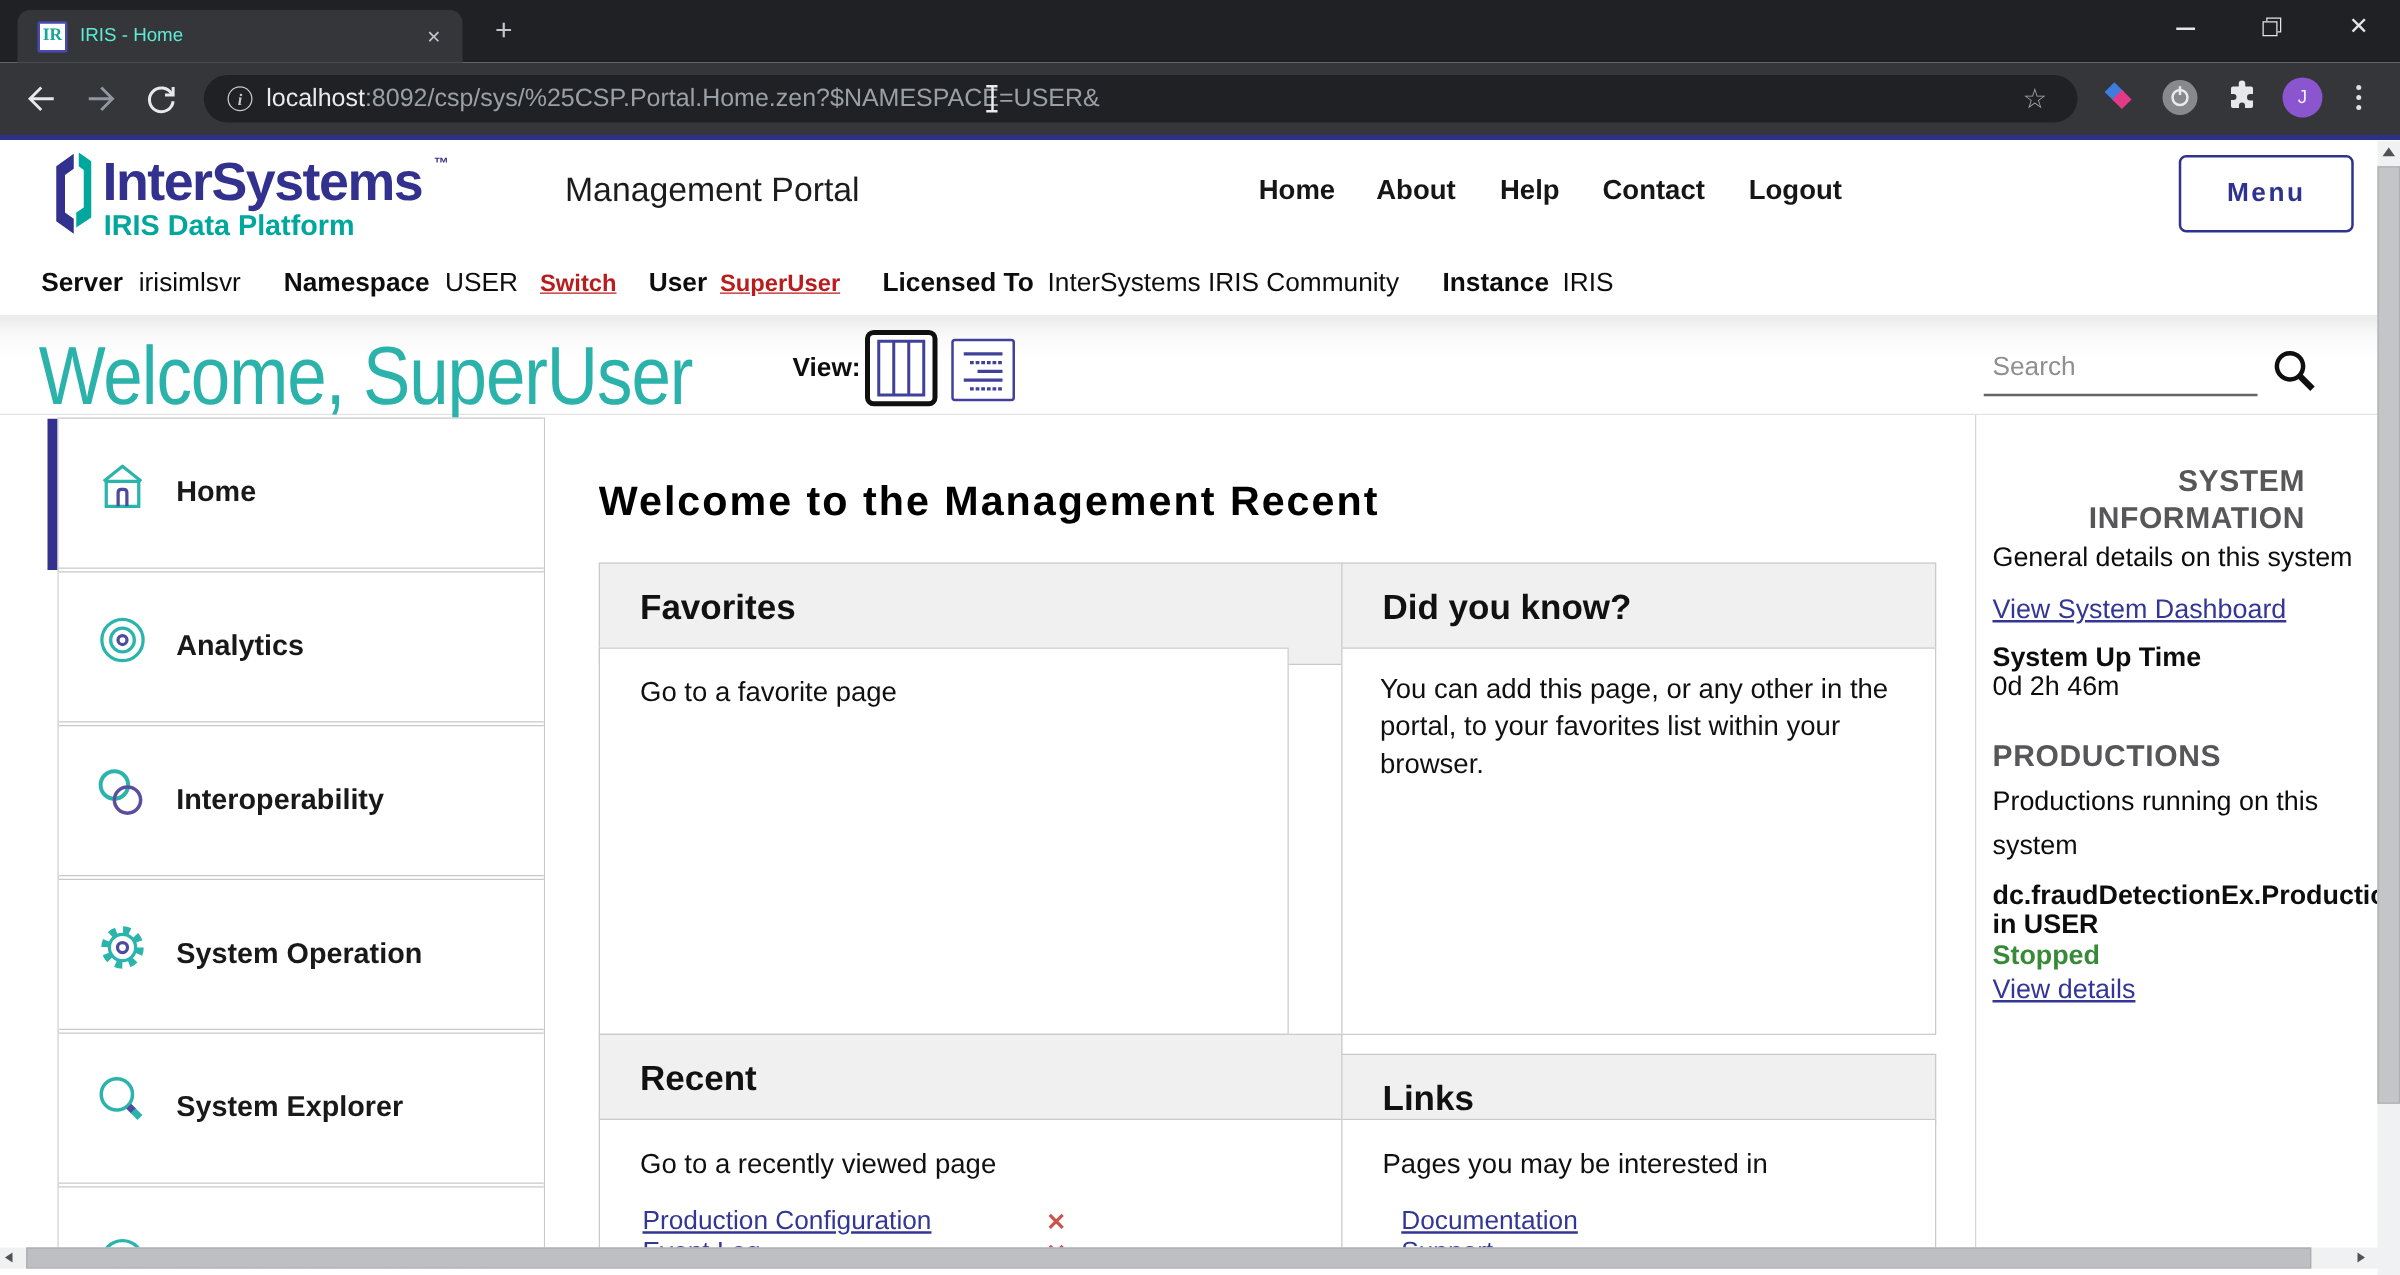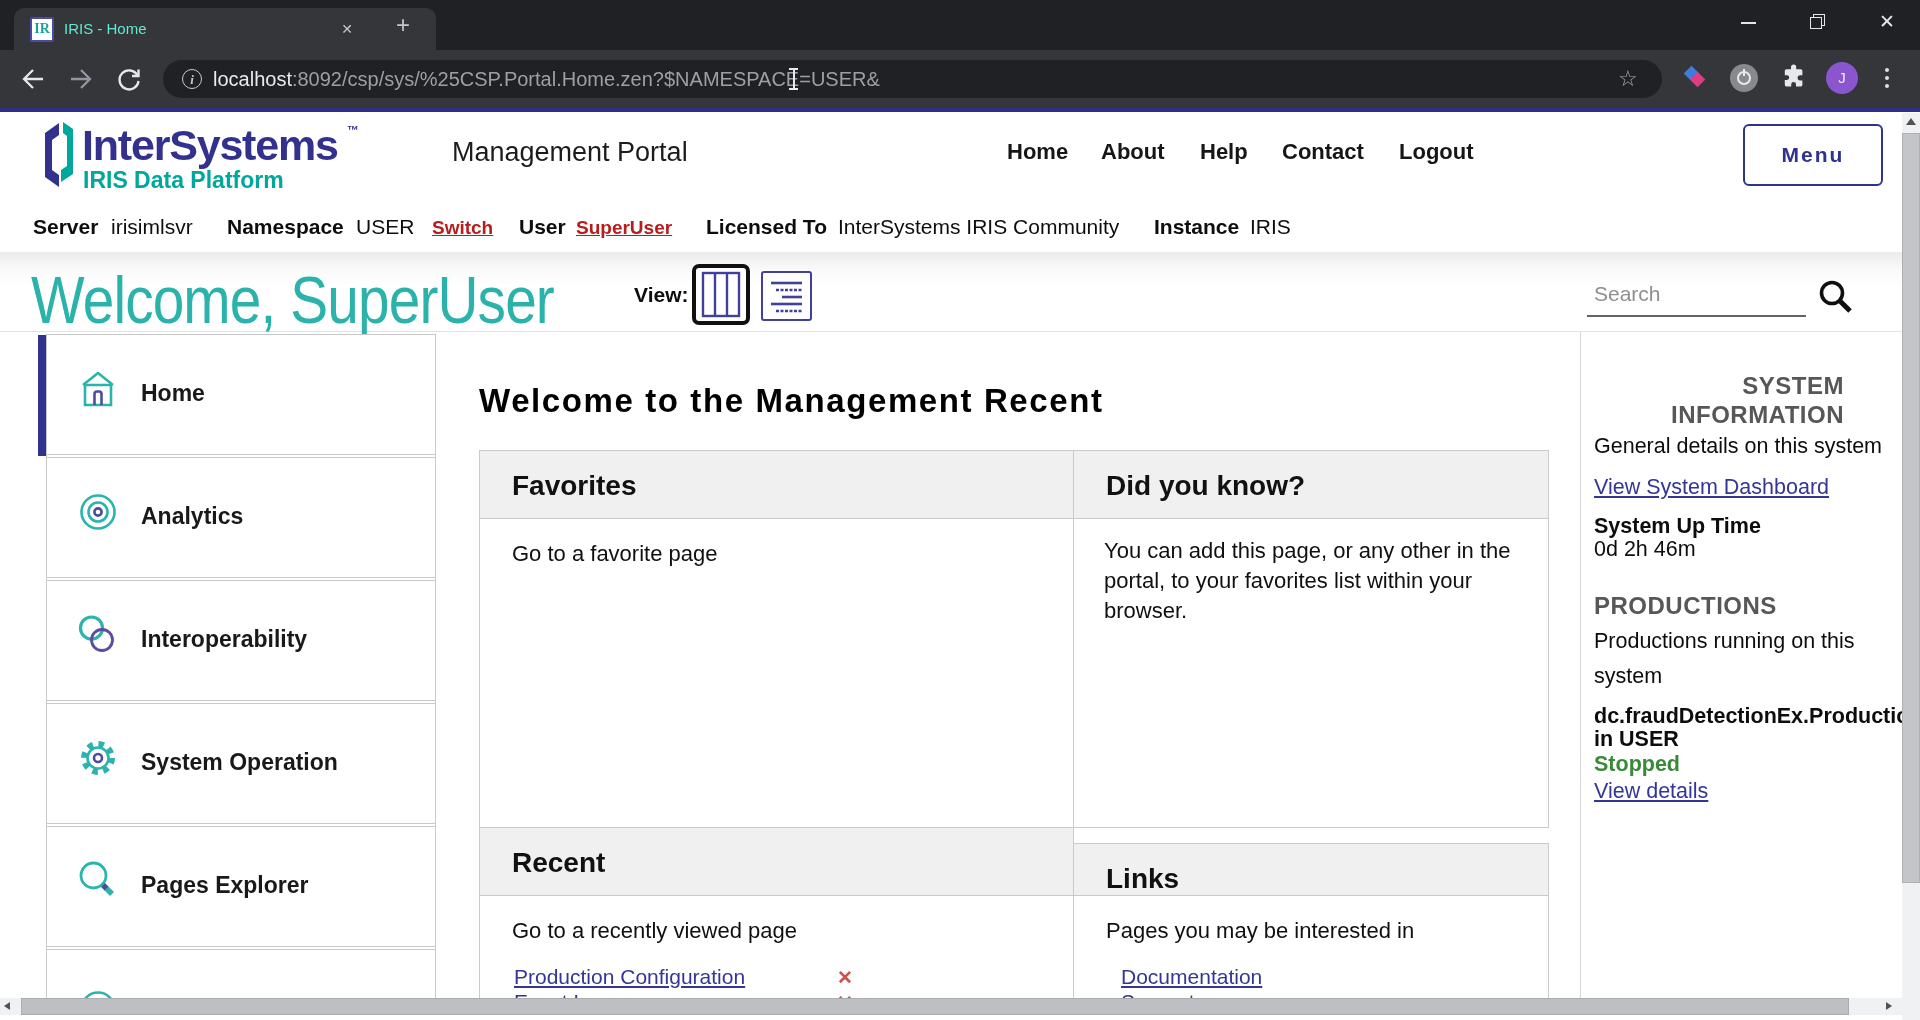--- a/index.html
+++ b/index.html
@@ -2,21 +2,21 @@
 <html><head>
 <meta charset="utf-8">
 <style>
   * { margin:0; padding:0; box-sizing:border-box; }
   html,body { width:1920px; height:1020px; overflow:hidden; }
   body { font-family:"Liberation Sans", sans-serif; position:relative; background:#fff; }
   .abs { position:absolute; }
 
   
   #tabstrip { left:0; top:0; width:1920px; height:50px; background:#202124; }
-  #tab { left:14px; top:8px; width:422px; height:42px; background:#35363a; border-radius:10px 10px 0 0; }
+  #tab { left:14px; top:8px; width:356px; height:42px; background:#35363a; border-radius:10px 10px 0 0; }
   #tab-favicon { left:16px; top:9px; width:24px; height:25px; background:#fff; border:2.5px solid #4a4aae; border-radius:2px;
     font-family:"Liberation Serif",serif; font-size:14px; font-weight:bold; color:#16a59b; text-align:center; line-height:20px; }
   #tab-title { left:50px; top:12px; font-size:15px; color:#5eead4; }
   #tab-close { left:322px; top:10px; width:22px; height:22px; color:#c3c7cc; font-size:14px; text-align:center; line-height:22px; }
   #newtab-btn { left:390px; top:13px; width:26px; height:26px; color:#c3c7cc; font-size:24px; font-weight:300; text-align:center; line-height:24px; }
   .winctl { top:13px; width:18px; height:18px; }
   #win-min { left:1740px; }
   #win-min .bar { position:absolute; left:1px; top:9px; width:15px; height:2px; background:#e4e6ea; }
   #win-max { left:1809px; }
   #win-max .sq1 { position:absolute; left:1px; top:4px; width:12px; height:12px; border:1.5px solid #e4e6ea; background:#202124; }
@@ -96,21 +96,21 @@
   #sidebar .sb-item:last-child .sb-label { top:56px; }
   #bottom-strip { left:0; top:1015px; width:1920px; height:5px; background:#fff; }
 
   
   #main-h1 { left:479px; top:382px; font-size:33px; font-weight:bold; color:#000; letter-spacing:1.6px; }
   .tcell { border:1px solid #cacaca; background:#fff; }
   .thead { background:#f0f0f0; }
   .tcell .htext { position:absolute; left:32px; top:19px; font-size:28px; font-weight:bold; color:#111; }
   #cell-fav-h { left:479px; top:450px; width:595px; height:82px; }
   #cell-dyk-h { left:1073px; top:450px; width:476px; height:69px; }
-  #cell-fav-b { left:479px; top:518px; width:595px; height:310px; }
+  #cell-fav-b { left:479px; top:518px; width:552px; height:310px; }
   #cell-dyk-b { left:1073px; top:518px; width:476px; height:310px; }
   #cell-rec-h { left:479px; top:827px; width:595px; height:69px; }
   #cell-lnk-h { left:1073px; top:843px; width:476px; height:57px; }
   #cell-rec-b { left:479px; top:895px; width:595px; height:160px; }
   #cell-lnk-b { left:1073px; top:895px; width:476px; height:160px; }
   .celltext { position:absolute; left:32px; top:22px; font-size:22px; color:#101010; }
   #dyk-text { position:absolute; left:30px; top:17px; width:418px; font-size:22px; line-height:30px; color:#101010; }
   .linkrow { position:absolute; left:34px; font-size:21px; }
   .linkrow a, .plink { color:#333695; text-decoration:underline; cursor:pointer; }
   .remove-x { position:absolute; left:323px; top:1px; color:#ca544d; font-size:19px; font-weight:bold; }
@@ -317,21 +317,21 @@
     <span class="sb-label">System Operation</span>
   </div>
   <div class="sb-item">
     <span class="sb-icon">
       <svg width="42" height="42" viewBox="0 0 42 42">
         <circle cx="16.5" cy="15.5" r="12.5" fill="none" stroke="#2ab4ac" stroke-width="2.8"></circle>
         <line x1="26" y1="25" x2="30" y2="29" stroke="#4c4c9e" stroke-width="5.5"></line>
         <line x1="29.5" y1="28.5" x2="35" y2="34" stroke="#2ab4ac" stroke-width="5.5"></line>
       </svg>
     </span>
-    <span class="sb-label">Pages Explorer</span>
+    <span class="sb-label">System Explorer</span>
   </div>
   <div class="sb-item">
     <span class="sb-icon">
       <svg width="42" height="42" viewBox="0 0 42 42">
         <circle cx="21" cy="21" r="16.5" fill="none" stroke="#2ab4ac" stroke-width="2.6"></circle>
         <circle cx="21" cy="21" r="9.5" fill="none" stroke="#2ab4ac" stroke-width="2.6"></circle>
         <circle cx="21" cy="21" r="3.6" fill="none" stroke="#4c4c9e" stroke-width="2.6"></circle>
       </svg>
     </span>
     <span class="sb-label">System Administration</span>

